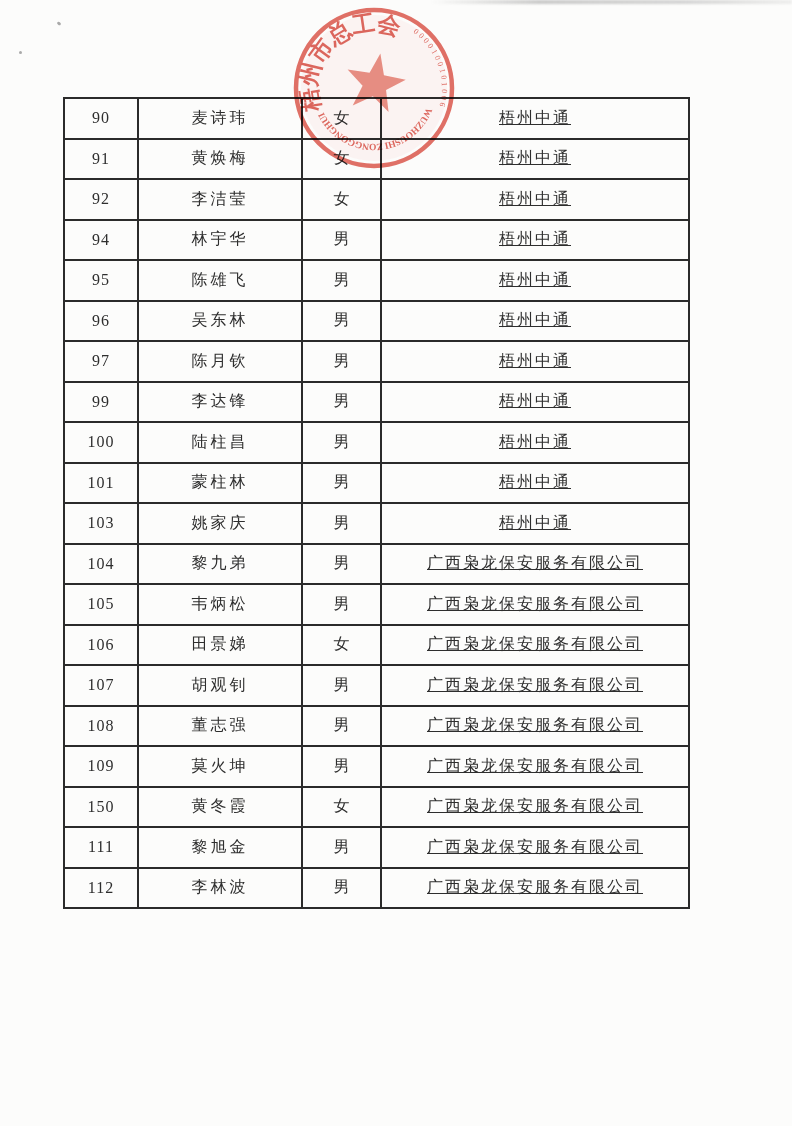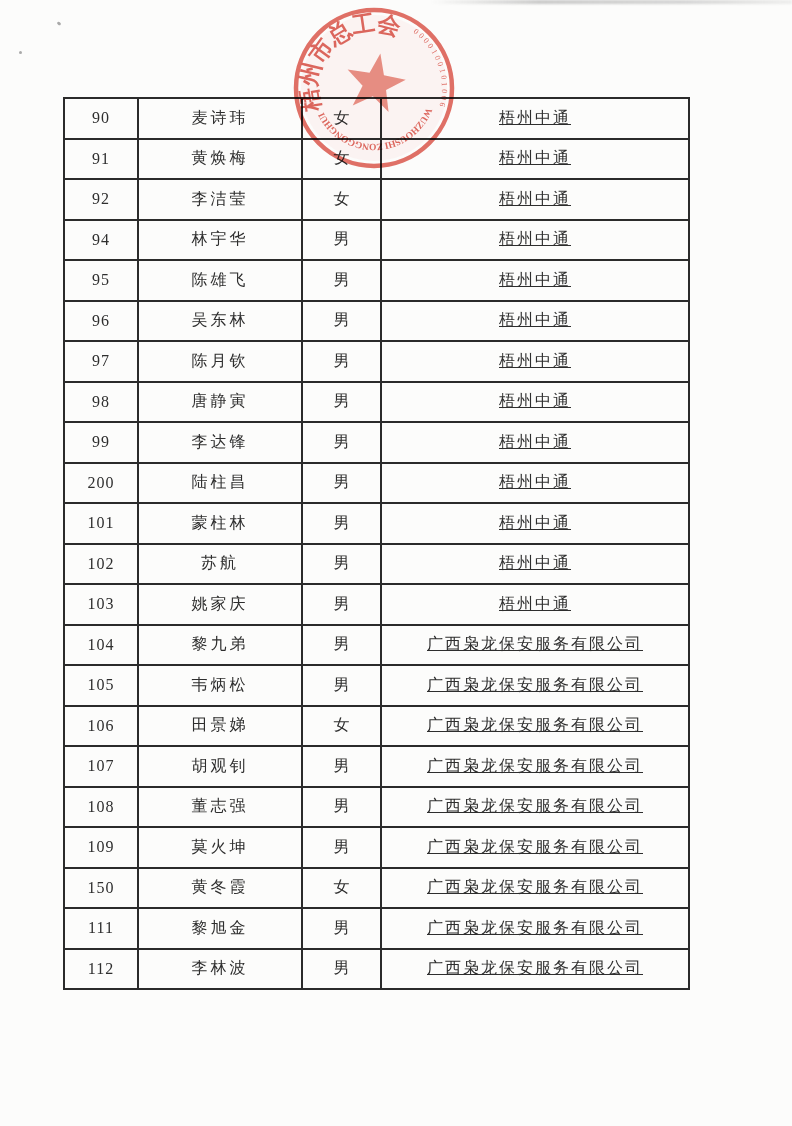--- a/index.html
+++ b/index.html
@@ -102,46 +102,34 @@
           <td class="cell-gender">男</td>
           <td class="cell-company">梧州中通</td>
         </tr>
         <tr>
           <td class="cell-no">97</td>
           <td class="cell-name">陈月钦</td>
           <td class="cell-gender">男</td>
           <td class="cell-company">梧州中通</td>
         </tr>
         <tr>
-          <td class="cell-no">98</td>
-          <td class="cell-name">唐静寅</td>
-          <td class="cell-gender">男</td>
-          <td class="cell-company">梧州中通</td>
-        </tr>
-        <tr>
           <td class="cell-no">99</td>
           <td class="cell-name">李达锋</td>
           <td class="cell-gender">男</td>
           <td class="cell-company">梧州中通</td>
         </tr>
         <tr>
-          <td class="cell-no">200</td>
+          <td class="cell-no">100</td>
           <td class="cell-name">陆柱昌</td>
           <td class="cell-gender">男</td>
           <td class="cell-company">梧州中通</td>
         </tr>
         <tr>
           <td class="cell-no">101</td>
           <td class="cell-name">蒙柱林</td>
-          <td class="cell-gender">男</td>
-          <td class="cell-company">梧州中通</td>
-        </tr>
-        <tr>
-          <td class="cell-no">102</td>
-          <td class="cell-name">苏航</td>
           <td class="cell-gender">男</td>
           <td class="cell-company">梧州中通</td>
         </tr>
         <tr>
           <td class="cell-no">103</td>
           <td class="cell-name">姚家庆</td>
           <td class="cell-gender">男</td>
           <td class="cell-company">梧州中通</td>
         </tr>
         <tr>

